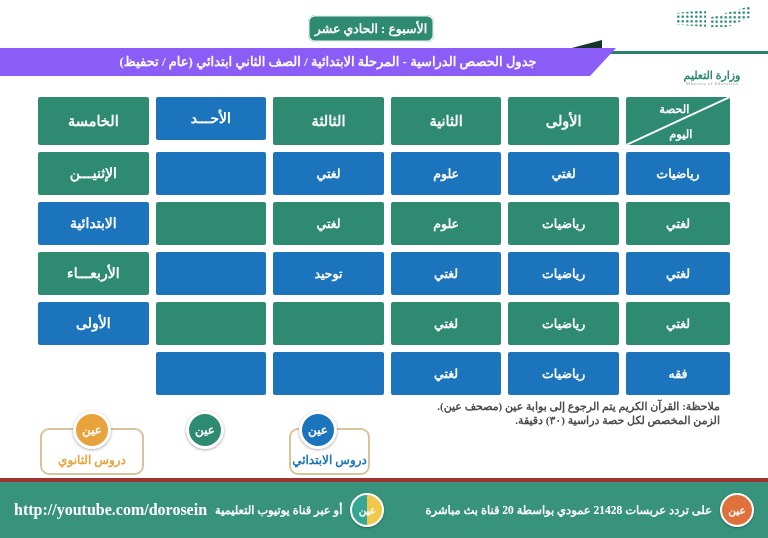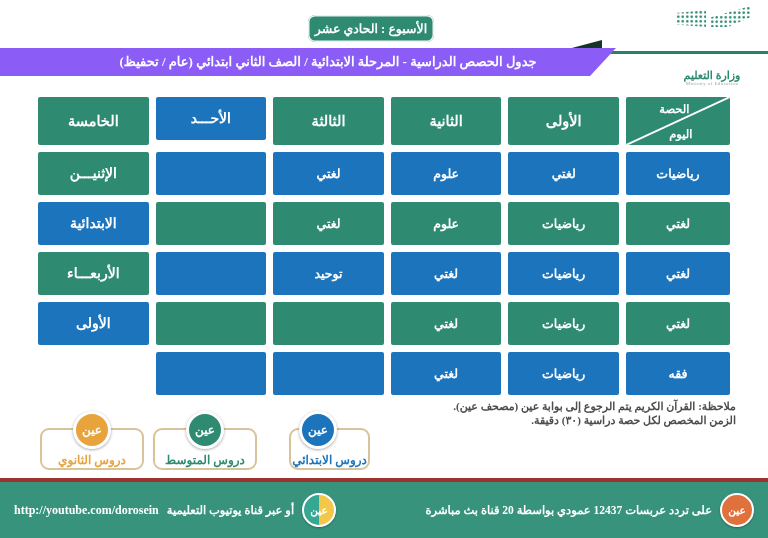--- a/index.html
+++ b/index.html
@@ -37,47 +37,47 @@
   .dcell{height:43px;font-size:12.5px;}
   .daycell{font-size:14px;}
   .blue{background:#1C75BC;}
   .green{background:#2E8B72;}
   .corner{position:relative;overflow:hidden;}
   .corner svg{position:absolute;inset:0;width:100%;height:100%;}
   .corner .t{position:absolute;top:5px;left:50%;transform:translateX(-62%);font-size:11.5px;}
   .corner .b{position:absolute;bottom:4px;left:50%;transform:translateX(-38%);font-size:11.5px;text-align:center;}
 
   
-  .notes{position:absolute;right:32px;top:399px;text-align:right;color:#4d4d4d;
+  .notes{position:absolute;right:48px;top:399px;text-align:right;color:#4d4d4d;
         font-size:11px;font-weight:bold;line-height:14px;}
 
   
   .badges{position:absolute;left:40px;top:411px;display:flex;flex-direction:row;gap:9px;}
   .ain-badge{position:relative;width:104px;padding-top:17px;}
   .ain-badge .box{border:2px solid #D9C39A;border-radius:9px;background:#fff;height:38px;
-        display:flex;align-items:flex-end;justify-content:center;
+        display:flex;align-items:flex-end;justify-content:center;padding-bottom:5px;
         font-size:12px;font-weight:bold;}
   .ain-badge .circ{position:absolute;top:0;left:50%;transform:translateX(-50%);width:32px;height:32px;
         border-radius:50%;border:3px solid #fff;box-shadow:0 1px 3px rgba(0,0,0,.35);
         display:flex;align-items:center;justify-content:center;color:#fff;font-size:12px;font-weight:bold;z-index:2;}
   .c-blue{background:#1C75BC;} .t-blue{color:#1C75BC;margin-left:23px;}
   .c-green{background:#2E8B72;} .t-green{color:#2E8B72;}
   .c-orange{background:#E8A33C;} .t-orange{color:#E8A33C;}
 
   
   .red-line{position:absolute;left:0;top:478px;width:768px;height:4px;background:#9C3330;}
   .footer{position:absolute;left:0;top:482px;width:768px;height:56px;background:#37937C;
         display:flex;align-items:center;justify-content:space-between;padding:0 14px;box-sizing:border-box;
         color:#fff;font-size:11.5px;font-weight:bold;}
   .fgroup{display:flex;align-items:center;gap:8px;}
   .fcirc{width:30px;height:30px;border-radius:50%;border:2.5px solid #fff;box-shadow:0 1px 2px rgba(0,0,0,.3);
         display:flex;align-items:center;justify-content:center;font-size:10.5px;color:#fff;flex:0 0 auto;}
   .fc-orange{background:#E0703C;}
   .fc-duo{background:linear-gradient(to left,#F2C84B 50%,#35A793 50%);}
-  .url{direction:ltr;unicode-bidi:embed;color:#fff;text-decoration:none;font-size:12px;}
+  .url{direction:ltr;unicode-bidi:embed;color:#fff;text-decoration:none;font-size:16px;}
 </style>
 </head>
 <body>
 
 <div class="page">
 
   <div class="week-badge">الأسبوع : الحادي عشر</div>
 
   <div class="logo">
     <div class="dots">
@@ -149,33 +149,32 @@
     <div>الزمن المخصص لكل حصة دراسية (٣٠) دقيقة.</div>
   </div>
 
   <div class="badges">
     <div class="ain-badge">
       <div class="circ c-blue">عين</div>
       <div class="box t-blue">دروس الابتدائي</div>
     </div>
     <div class="ain-badge">
       <div class="circ c-green">عين</div>
-      <div class="box t-green">دروس المتوسط</div>
     </div>
     <div class="ain-badge">
       <div class="circ c-orange">عين</div>
       <div class="box t-orange">دروس الثانوي</div>
     </div>
   </div>
 
   <div class="red-line"></div>
   <div class="footer">
     <div class="fgroup">
       <div class="fcirc fc-orange">عين</div>
-      <span>على تردد عربسات 12437 عمودي بواسطة 20 قناة بث مباشرة</span>
+      <span>على تردد عربسات 21428 عمودي بواسطة 20 قناة بث مباشرة</span>
     </div>
     <div class="fgroup">
       <div class="fcirc fc-duo">عين</div>
       <span>أو عبر قناة يوتيوب التعليمية</span>
       <a class="url" href="#">http://youtube.com/dorosein</a>
     </div>
   </div>
 
 </div>
 

